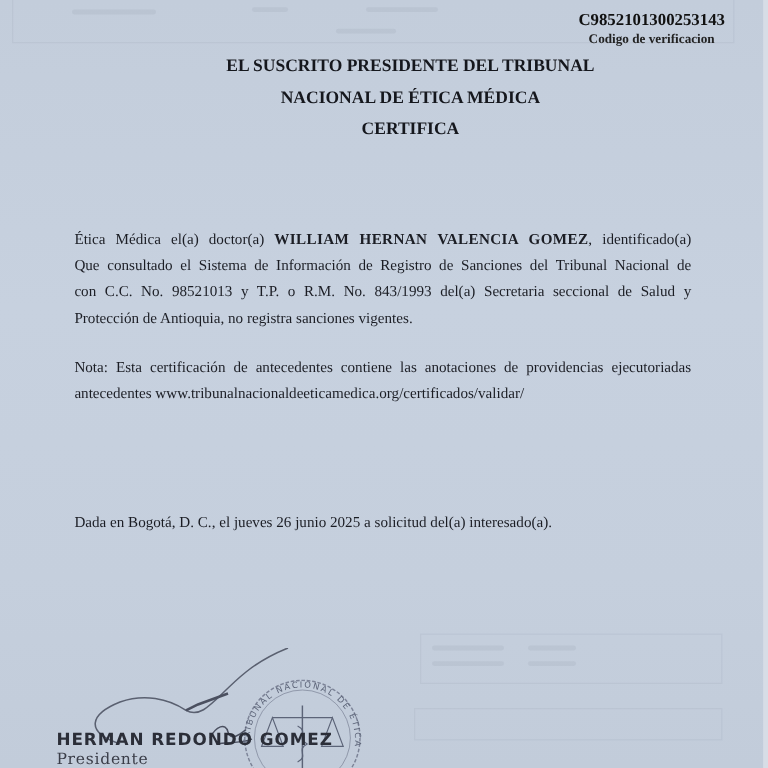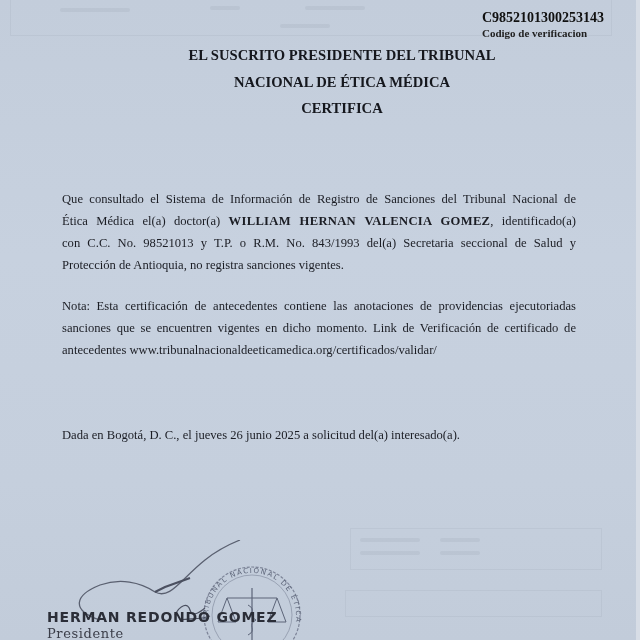--- a/index.html
+++ b/index.html
@@ -37,20 +37,21 @@
       height: 4px;
       background: rgba(110,120,140,0.10);
       border-radius: 2px;
     }
 
     .code-block {
       position: absolute;
       left: 482px;
       top: 11px;
       line-height: 1;
+      text-align: center;
     }
     .code-value {
       font-weight: bold;
       font-size: 14px;
       letter-spacing: 0;
       color: #111;
     }
     .code-label {
       font-weight: bold;
       font-size: 11px;
@@ -164,29 +165,28 @@
   <div class="code-block">
     <div class="code-value">C9852101300253143</div>
     <div class="code-label">Codigo de verificacion</div>
   </div>
 
   <div class="heading h1">EL SUSCRITO PRESIDENTE DEL TRIBUNAL</div>
   <div class="heading h2">NACIONAL DE ÉTICA MÉDICA</div>
   <div class="heading h3">CERTIFICA</div>
 
   <div class="para p1">
+    <span class="line"><span>Ética Médica el(a) doctor(a) </span><span class="bold">WILLIAM HERNAN VALENCIA GOMEZ</span><span>, identificado(a)</span></span>
     <span class="line">Que consultado el Sistema de Información de Registro de Sanciones del Tribunal Nacional de</span>
-    <span class="line"><span>Ética Médica el(a) doctor(a) </span><span class="bold">WILLIAM HERNAN VALENCIA GOMEZ</span><span>, identificado(a)</span></span>
     <span class="line">con C.C. No. 98521013 y T.P. o R.M. No. 843/1993 del(a) Secretaria seccional de Salud y</span>
     <span class="line last">Protección de Antioquia, no registra sanciones vigentes.</span>
   </div>
 
   <div class="para p2">
     <span class="line">Nota: Esta certificación de antecedentes contiene las anotaciones de providencias ejecutoriadas</span>
-    <span class="line">sanciones que se encuentren vigentes en dicho momento. Link de Verificación de certificado de</span>
     <span class="line last">antecedentes www.tribunalnacionaldeeticamedica.org/certificados/validar/</span>
   </div>
 
   <div class="dada">Dada en Bogotá, D. C., el jueves 26 junio 2025 a solicitud del(a) interesado(a).</div>
 
   <svg class="signature" viewBox="0 0 240 90">
     <path d="M70 80 C 40 70, 45 55, 70 45 C 90 38, 110 42, 125 52 C 140 60, 150 40, 175 20 C 190 8, 205 2, 210 0" fill="none" stroke="#5a6070" stroke-width="1.3"></path>
     <path d="M125 52 L 135 47 L 160 38" fill="none" stroke="#4b5060" stroke-width="2.2"></path>
     <path d="M145 75 C 150 65, 158 62, 160 70 C 162 78, 170 72, 175 68 M150 80 C 160 78, 170 80, 180 76" fill="none" stroke="#4b5060" stroke-width="1.2"></path>
   </svg>

